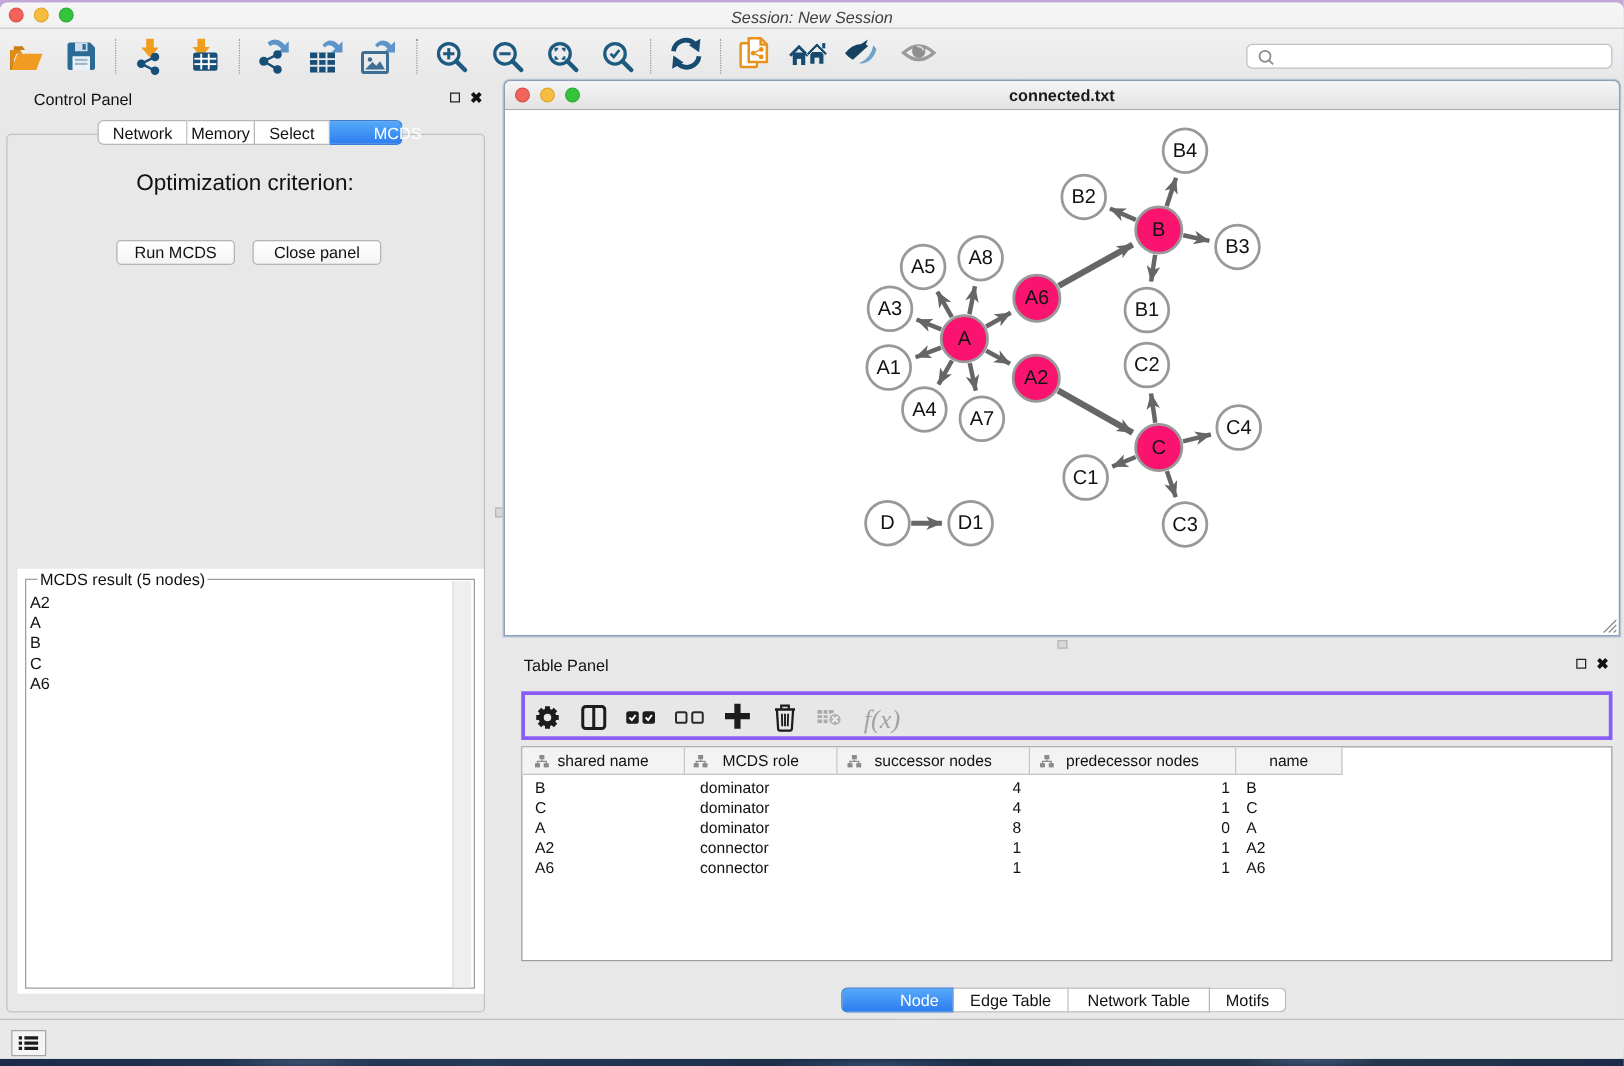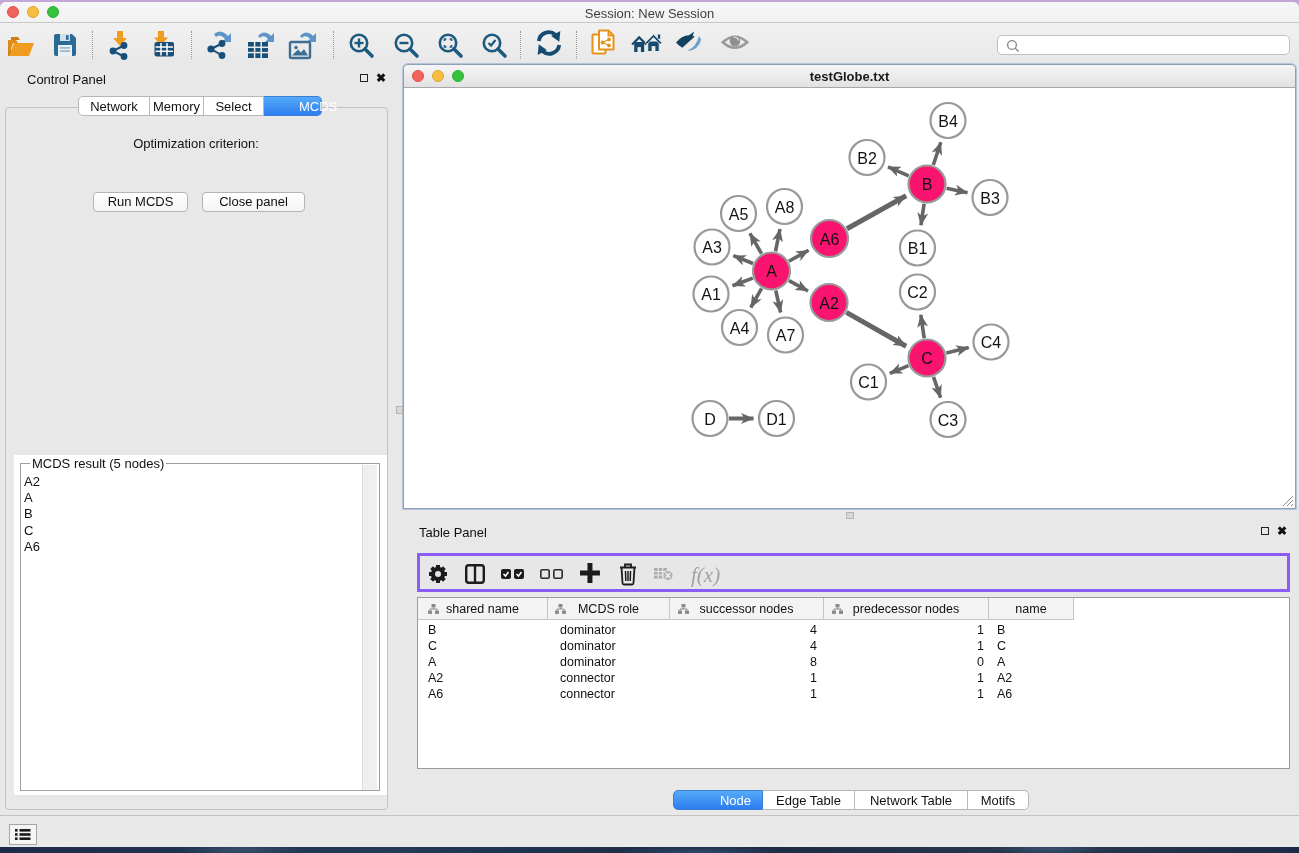--- a/index.html
+++ b/index.html
@@ -1,32 +1,32 @@
 <!DOCTYPE html>
 <html><head>
 <meta charset="utf-8">
 <style>
 *{margin:0;padding:0;box-sizing:border-box;}
 body{font-family:"Liberation Sans",sans-serif;width:1299px;height:853px;overflow:hidden;}
 #desk{position:absolute;left:0;top:0;width:1299px;height:853px;background:#c1a6d8;}
 #deskbot{position:absolute;left:0;top:840px;width:1299px;height:13px;background:radial-gradient(ellipse 90px 8px at 240px 10px,#3a5070 0%,rgba(40,58,84,0) 70%),radial-gradient(ellipse 120px 9px at 700px 12px,#31486a 0%,rgba(40,58,84,0) 70%),radial-gradient(ellipse 80px 8px at 1050px 9px,#3a506e 0%,rgba(40,58,84,0) 70%),linear-gradient(90deg,#1c2c48,#253a55 30%,#1a2a44 55%,#27394f 80%,#1c2c48);}
 #win{position:absolute;left:0;top:2px;width:1299px;height:845px;background:#e9e9e9;border-radius:6px 6px 0 0;}
-#titlebar{position:absolute;left:0;top:2px;width:1299px;height:78px;background:linear-gradient(#f6f6f6,#e4e4e4);border-radius:6px 6px 0 0;border-bottom:1px solid #ababab;}
+#titlebar{position:absolute;left:0;top:2px;width:1299px;height:78px;background:linear-gradient(#f6f6f6,#e4e4e4);border-radius:6px 6px 0 0;border-bottom:1px solid #ababab;font-style:italic;}
 .tl{position:absolute;width:12px;height:12px;border-radius:50%;}
 #wtitle{position:absolute;left:0;top:4px;width:1299px;text-align:center;font-size:13px;color:#404040;}
 #search{position:absolute;left:997px;top:33px;width:293px;height:20px;background:#fff;border:1px solid #c0c0c0;border-radius:5px;}
 .sep{position:absolute;top:29px;height:28px;width:0;border-left:1px dotted #999;}
 #main{position:absolute;left:0;top:63px;width:1299px;height:754px;background:#e8e8e8;}
 .phead{position:absolute;font-size:13px;color:#111;}
 .flbtn{position:absolute;width:8px;height:8px;border:1.5px solid #222;}
 .xbtn{position:absolute;font-size:12px;font-weight:bold;color:#111;}
 .tab{position:absolute;height:20px;background:#fff;border:1px solid #b7b7b7;border-left:none;font-size:13px;color:#111;text-align:center;line-height:19px;}
 .tabsel{background:linear-gradient(#55aaf8,#2d7df0);color:#fff;border-color:#3a7fd5;padding-left:35px;}
 #cpbox{position:absolute;left:5px;top:44px;width:383px;height:703px;border:1px solid #c2c2c2;border-radius:4px;}
-#optlab{position:absolute;left:0;top:73px;width:392px;text-align:center;font-size:13px;color:#111;}
+#optlab{position:absolute;left:0;top:73px;width:392px;text-align:center;font-size:18px;color:#111;}
 #combo{position:absolute;left:43px;top:95px;width:311px;height:20px;background:#fff;border:1px solid #ababab;border-radius:5px;font-size:13px;color:#111;line-height:18px;padding-left:12px;}
 #combobtn{position:absolute;right:-1px;top:-1px;width:17px;height:20px;border-radius:0 5px 5px 0;background:linear-gradient(#6cb3f9,#2d7bf0);}
 .btn{position:absolute;height:20px;background:linear-gradient(#ffffff,#f4f4f4);border:1px solid #b4b4b4;border-radius:4px;font-size:13px;color:#111;text-align:center;line-height:18px;}
 #results{position:absolute;left:14px;top:392px;width:373px;height:340px;background:#fff;}
 #grpbox{position:absolute;left:6px;top:8px;width:360px;height:328px;border:1px solid #9e9e9e;}
 #grplab{position:absolute;left:9px;top:-8px;background:#fff;font-size:13px;color:#111;padding:0 2px;}
 #grplist{position:absolute;left:3px;top:10px;font-size:13px;color:#111;line-height:16.2px;}
 #grpsb{position:absolute;right:2px;top:1px;width:15px;height:325px;background:#efefef;border-left:1px solid #dcdcdc;}
 #netwin{position:absolute;left:403px;top:1px;width:893px;height:445px;background:#fff;border:1px solid #8fa0b4;border-radius:5px 5px 0 0;box-shadow:0 0 0 1px rgba(90,130,190,0.35);}
 #nettb{position:absolute;left:0;top:0;width:891px;height:23px;background:linear-gradient(#f5f5f5,#e2e2e2);border-bottom:1px solid #a8a8a8;border-radius:5px 5px 0 0;}
@@ -224,21 +224,21 @@
     <div id="grplist">A2<br>A<br>B<br>C<br>A6</div>
     <div id="grpsb"></div>
   </div>
 </div>
 
 <div id="netwin">
   <div id="nettb">
     <div class="tl" style="left:8px;top:4.5px;background:#f2635c;border:0.5px solid #dd4f47;"></div>
     <div class="tl" style="left:28px;top:4.5px;background:#f6bd40;border:0.5px solid #e0a730;"></div>
     <div class="tl" style="left:48px;top:4.5px;background:#35c23c;border:0.5px solid #2aad33;"></div>
-    <div id="nettitle">testGlobe.txt</div>
+    <div id="nettitle">connected.txt</div>
   </div>
   <svg id="graph" width="891" height="420" style="position:absolute;left:0;top:24px">
     <defs>
       <marker id="arr" markerWidth="14" markerHeight="11" refX="12.5" refY="5.5" orient="auto" markerUnits="userSpaceOnUse">
         <path d="M0,0 L13,5.5 L0,11 L3.5,5.5 Z" fill="#666"></path>
       </marker>
     </defs>
     <g stroke="#666">
       <line x1="357.5" y1="164.7" x2="345.9" y2="144.4" stroke-width="3.6" marker-end="url(#arr)"></line>
       <line x1="371.5" y1="162.4" x2="376.0" y2="140.0" stroke-width="3.6" marker-end="url(#arr)"></line>

